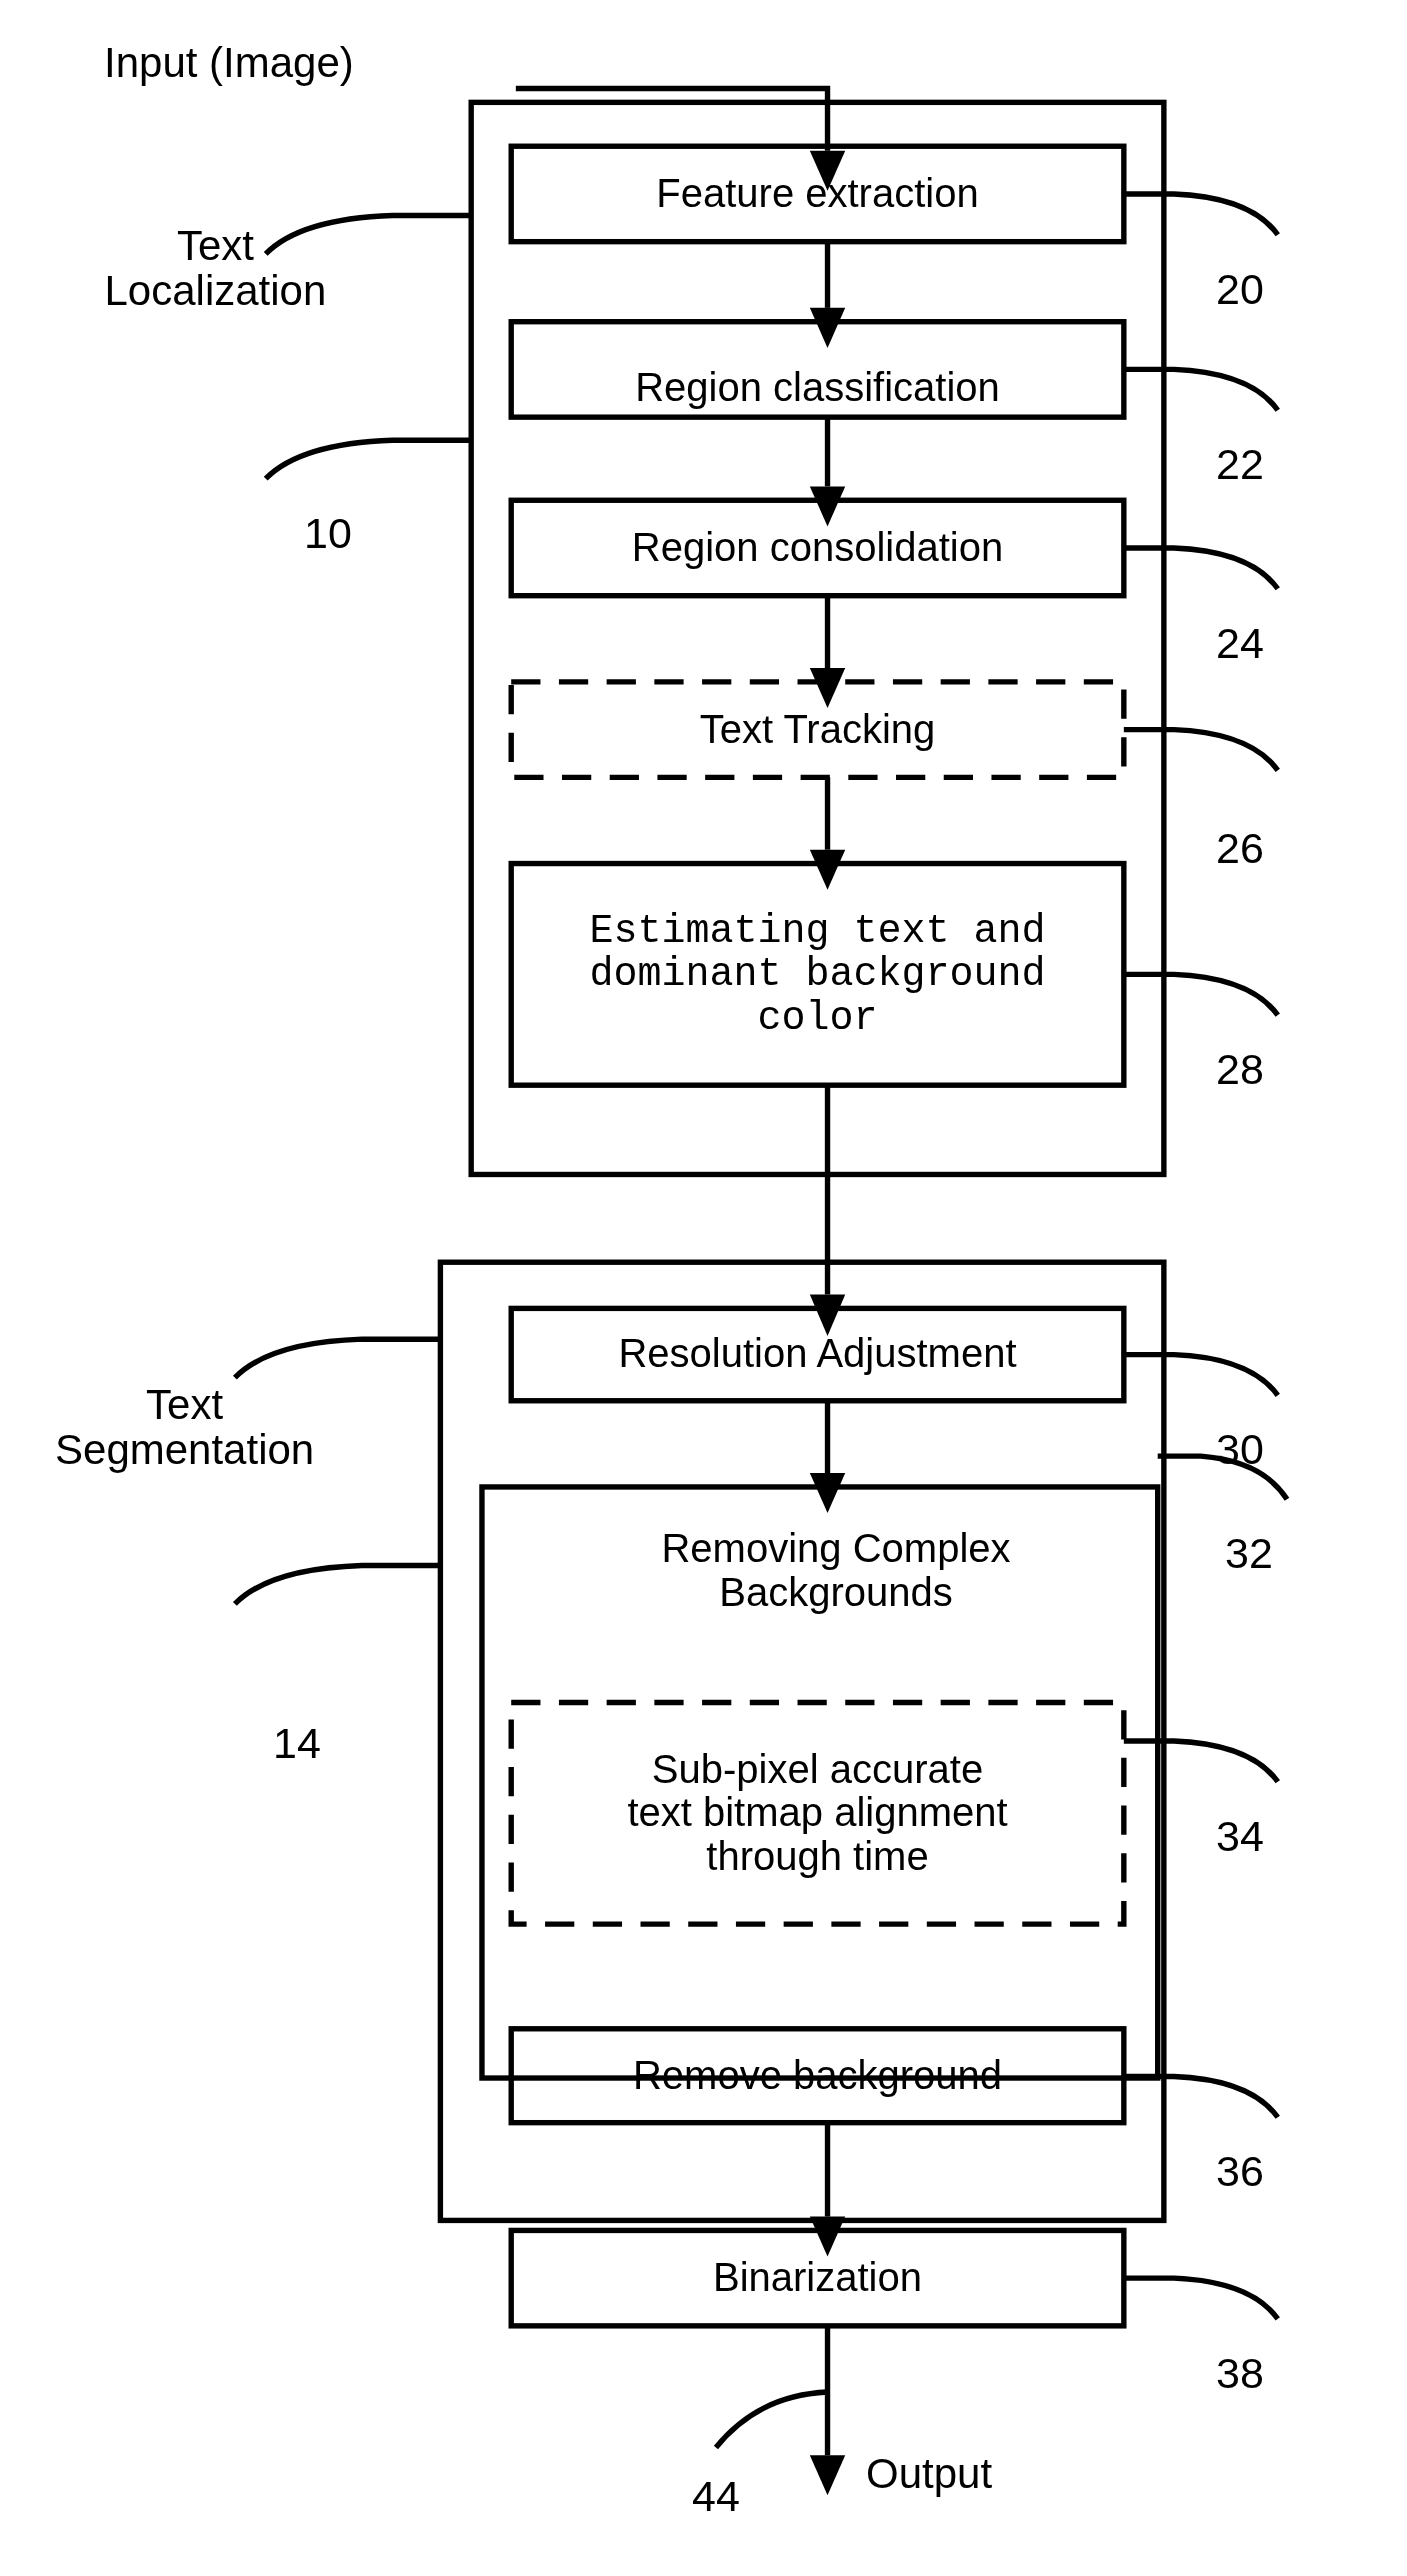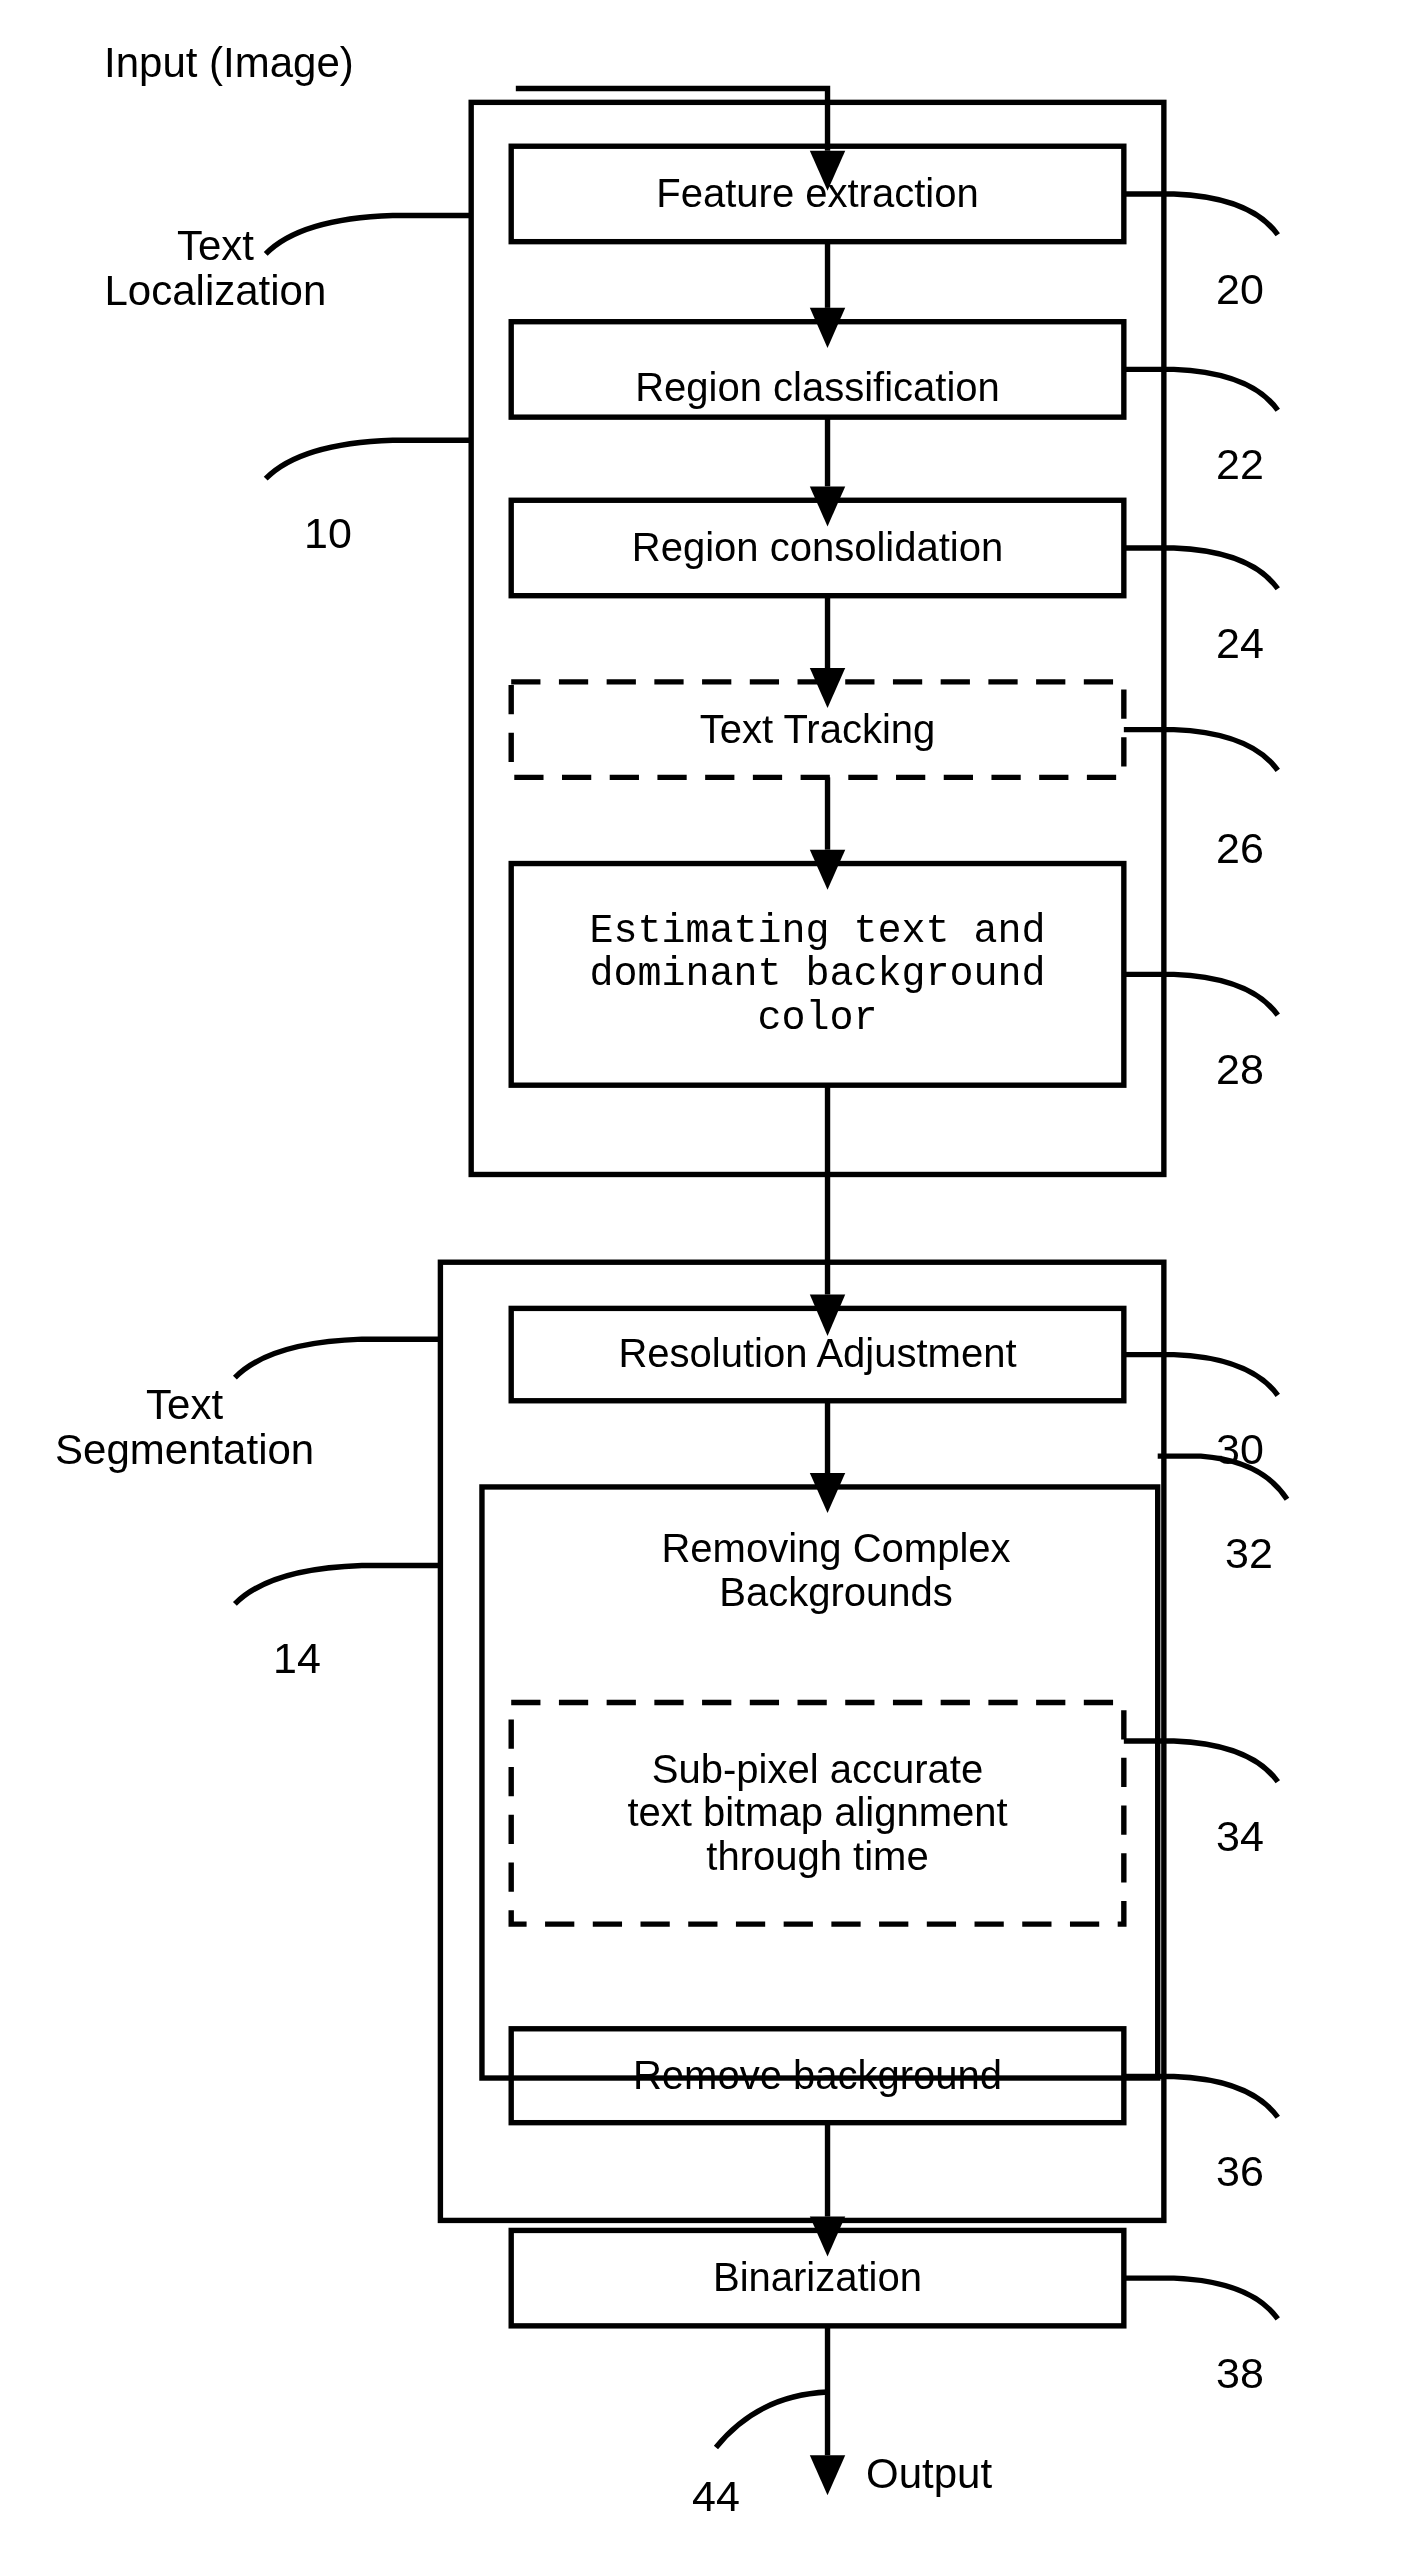--- a/index.html
+++ b/index.html
@@ -166,16 +166,16 @@
   <div class="ref-num" style="left:1216px; top:620px;">24</div>
   <div class="ref-num" style="left:1216px; top:801px;margin-top:24px;">26</div>
   <div class="ref-num" style="left:1216px; top:1046px;">28</div>
   <div class="ref-num" style="left:1216px; top:1426px;">30</div>
   <div class="ref-num" style="left:1225px; top:1530px;">32</div>
   <div class="ref-num" style="left:1216px; top:1813px;">34</div>
   <div class="ref-num" style="left:1216px; top:2148px;">36</div>
   <div class="ref-num" style="left:1216px; top:2350px;">38</div>
   <div class="ref-num" style="left:677px; top:2473px;margin-left:15px;">44</div>
   <div class="ref-num" style="left:304px; top:510px;">10</div>
-  <div class="ref-num" style="left:273px; top:1635px;">14</div>
+  <div class="ref-num" style="left:273px; top:1720px;">14</div>
 
 </div>
 
 
 </body></html>

